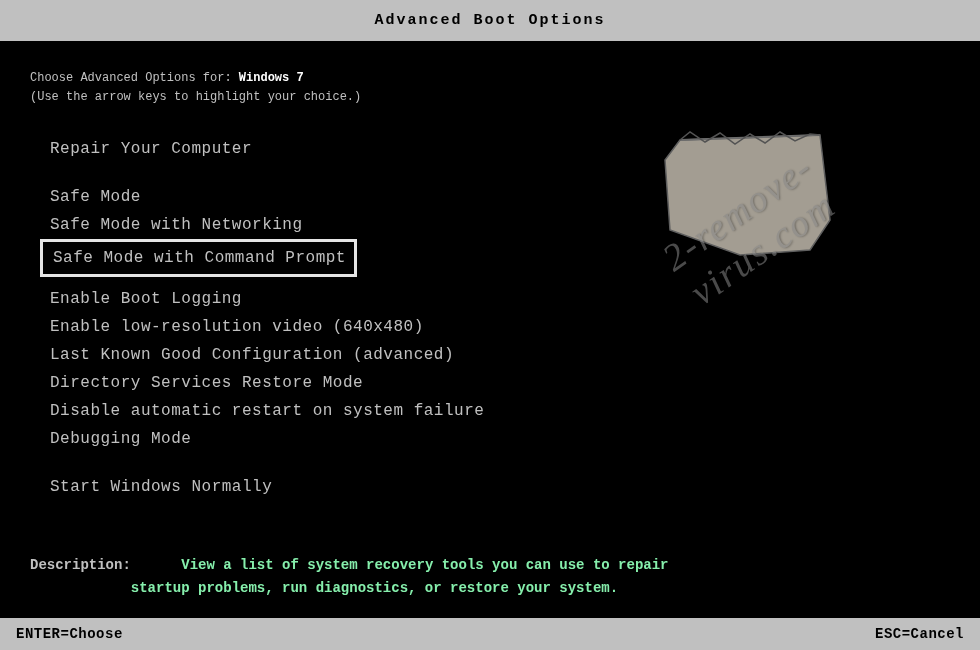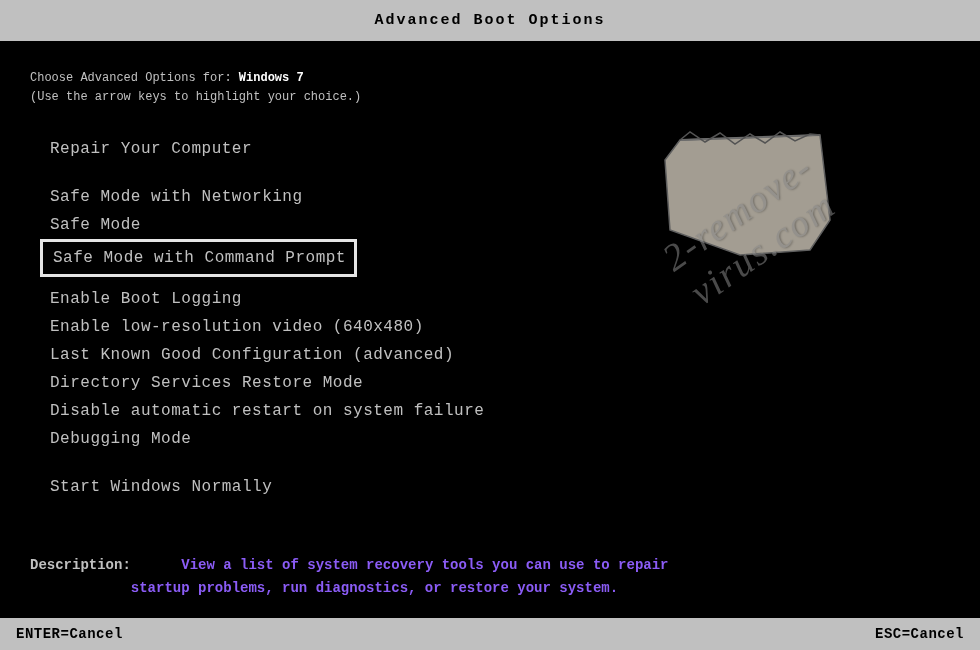--- a/index.html
+++ b/index.html
@@ -81,21 +81,21 @@
       line-height: 1.65;
     }
 
     .description-section .desc-label {
       color: #c0c0c0;
       font-weight: bold;
     }
 
     .description-section .desc-text {
       font-weight: bold;
-      color: #8b5cf6;
+      color: #86efac;
       display: inline;
     }
 
     .bottom-bar {
       position: absolute;
       bottom: 0;
       left: 0;
       right: 0;
       background: #c0c0c0;
       color: #000;
@@ -158,22 +158,22 @@
     </div>
     <div>(Use the arrow keys to highlight your choice.)</div>
   </div>
 
   <div class="menu-section">
 
     <div class="menu-item">Repair Your Computer</div>
 
     <div class="spacer"></div>
 
+    <div class="menu-item">Safe Mode</div>
     <div class="menu-item">Safe Mode with Networking</div>
-    <div class="menu-item">Safe Mode</div>
     <div class="menu-item highlighted">Safe Mode with Command Prompt</div>
 
     <div class="small-spacer"></div>
 
     <div class="menu-item">Enable Boot Logging</div>
     <div class="menu-item">Enable low-resolution video (640x480)</div>
     <div class="menu-item">Last Known Good Configuration (advanced)</div>
     <div class="menu-item">Directory Services Restore Mode</div>
     <div class="menu-item">Disable automatic restart on system failure</div>
     <div class="menu-item">Debugging Mode</div>
@@ -195,15 +195,15 @@
   <div class="watermark-text">virus.com</div>
 </div>
 
 <svg class="torn-paper" viewBox="0 0 180 130" xmlns="http://www.w3.org/2000/svg">
   <polygon points="20,10 160,5 170,90 150,120 80,125 10,100 5,30" fill="#e8e0d0" stroke="#888" stroke-width="1.5"></polygon>
   <line x1="20" y1="10" x2="160" y2="5" stroke="#999" stroke-width="2"></line>
   <polyline points="20,10 30,2 45,12 60,3 75,14 90,4 105,13 120,2 135,11 150,4 160,5" fill="none" stroke="#777" stroke-width="1.5"></polyline>
 </svg>
 
 <div class="bottom-bar">
-  <span>ENTER=Cancel</span>
+  <span>ENTER=Choose</span>
   <span>ESC=Cancel</span>
 </div>
 
 </body></html>

